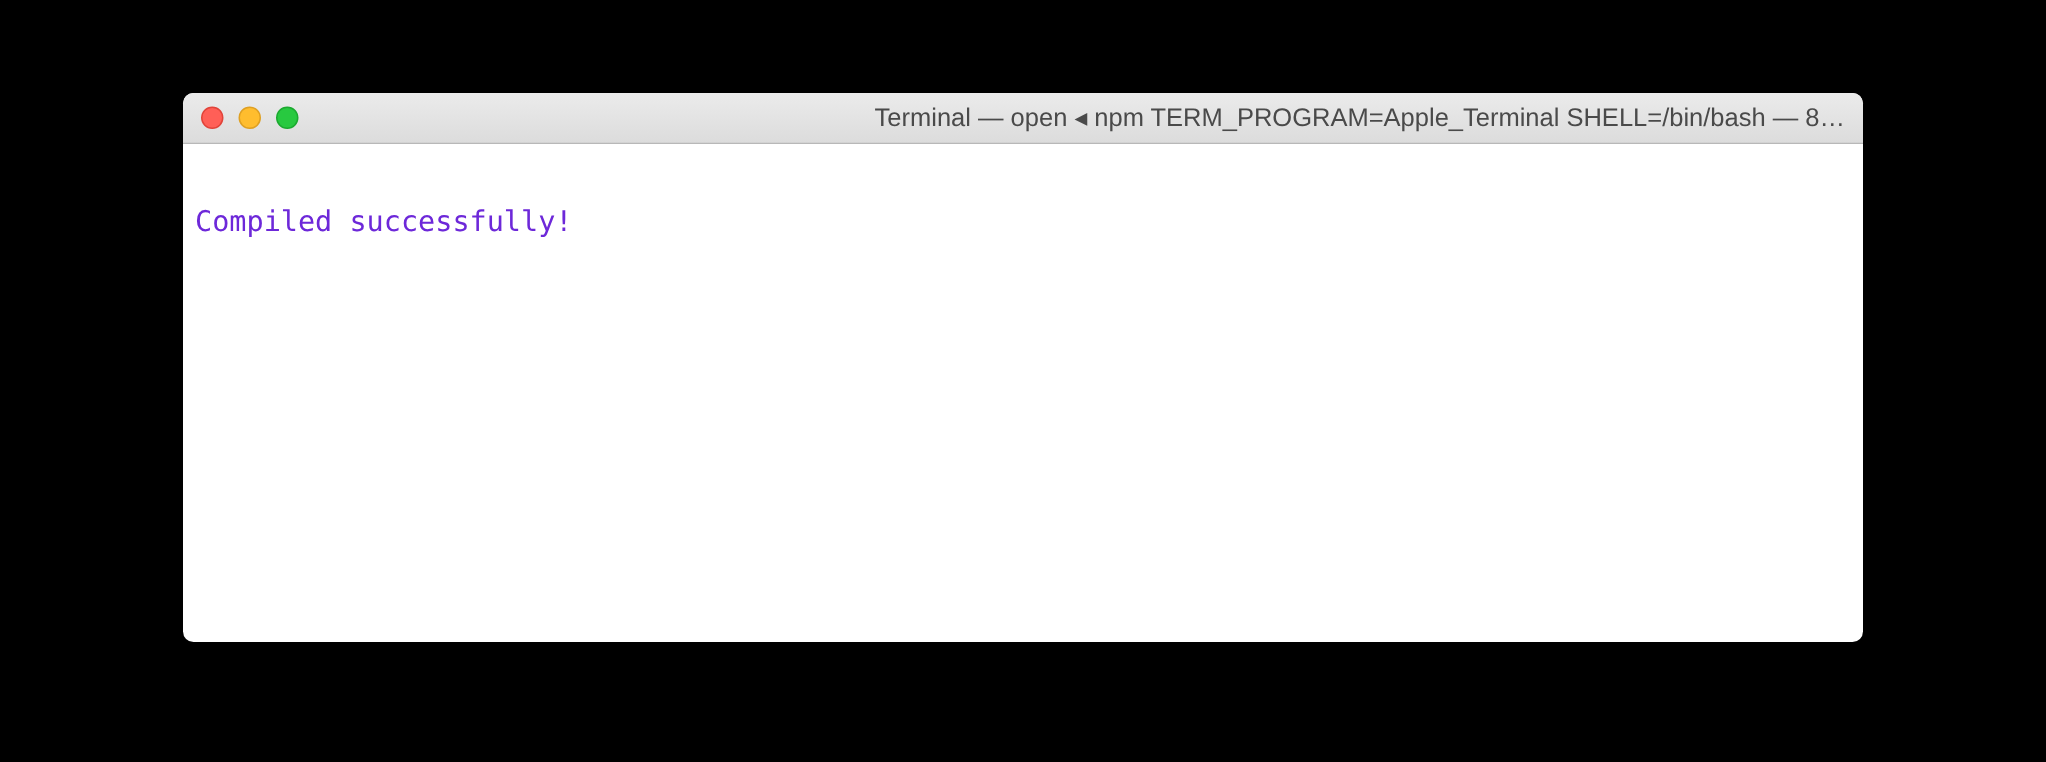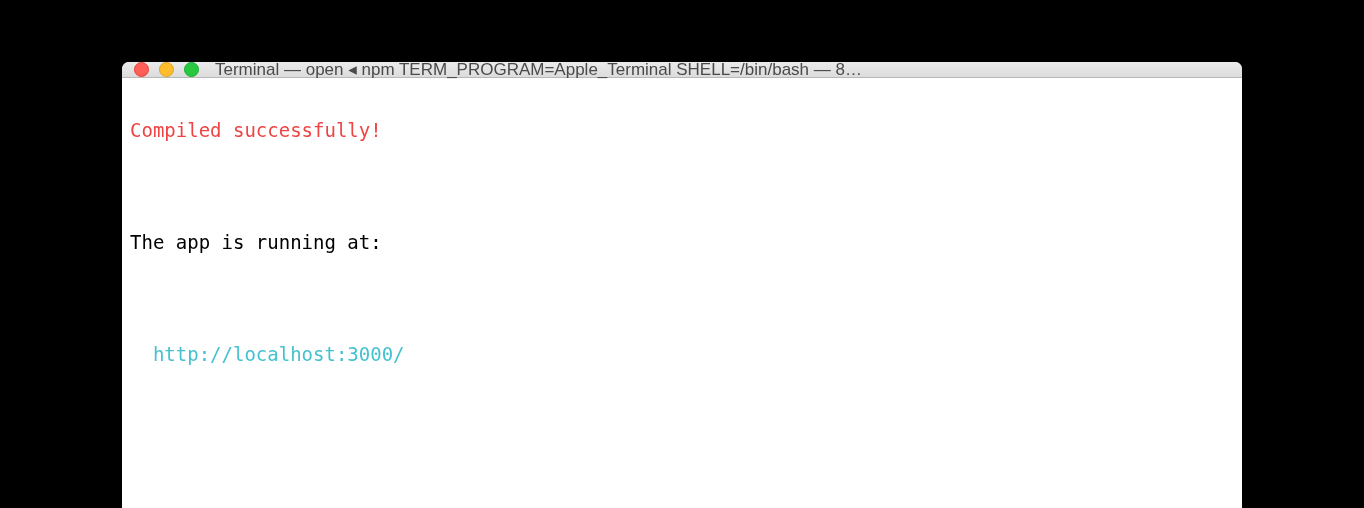--- a/index.html
+++ b/index.html
@@ -17,26 +17,27 @@
       padding-top: 62px;
     }
     .terminal-window {
       width: 1120px;
       background: #fff;
       border-radius: 7px;
       box-shadow: 0 20px 60px rgba(0,0,0,0.5);
       overflow: hidden;
     }
     .title-bar {
-      height: 16px;
+      height: 34px;
       background: linear-gradient(to bottom, #ebebeb 0%, #dcdcdc 100%);
       border-bottom: 1px solid #b8b8b8;
       display: flex;
       align-items: center;
       padding: 0 12px;
+      text-align: right;
     }
     .traffic-lights {
       display: flex;
       gap: 10px;
       align-items: center;
     }
     .traffic-light {
       width: 15px;
       height: 15px;
       border-radius: 50%;
@@ -69,21 +70,21 @@
       font-size: 19px;
       line-height: 28px;
       color: #000;
       white-space: pre;
       min-height: 230px;
     }
     .line {
       display: block;
     }
     .green {
-      color: #ef4444;
+      color: #6d28d9;
     }
     .cyan {
       color: #44c2cf;
     }
     .indent {
       padding-left: 2ch;
     }
   </style>
 </head>
 <body>
@@ -93,19 +94,17 @@
     <div class="traffic-lights">
       <div class="traffic-light close"></div>
       <div class="traffic-light minimize"></div>
       <div class="traffic-light zoom"></div>
     </div>
     <div class="title-text">Terminal — open ◂ npm TERM_PROGRAM=Apple_Terminal SHELL=/bin/bash — 8…</div>
   </div>
   <div class="terminal-body">
 <span class="line green">Compiled successfully!</span>
 <span class="line"> </span>
-<span class="line">The app is running at:</span>
 <span class="line"> </span>
-<span class="line indent cyan">http://localhost:3000/</span>
 <span class="line"> </span>
 
   </div>
 </div>
 
 </body></html>

